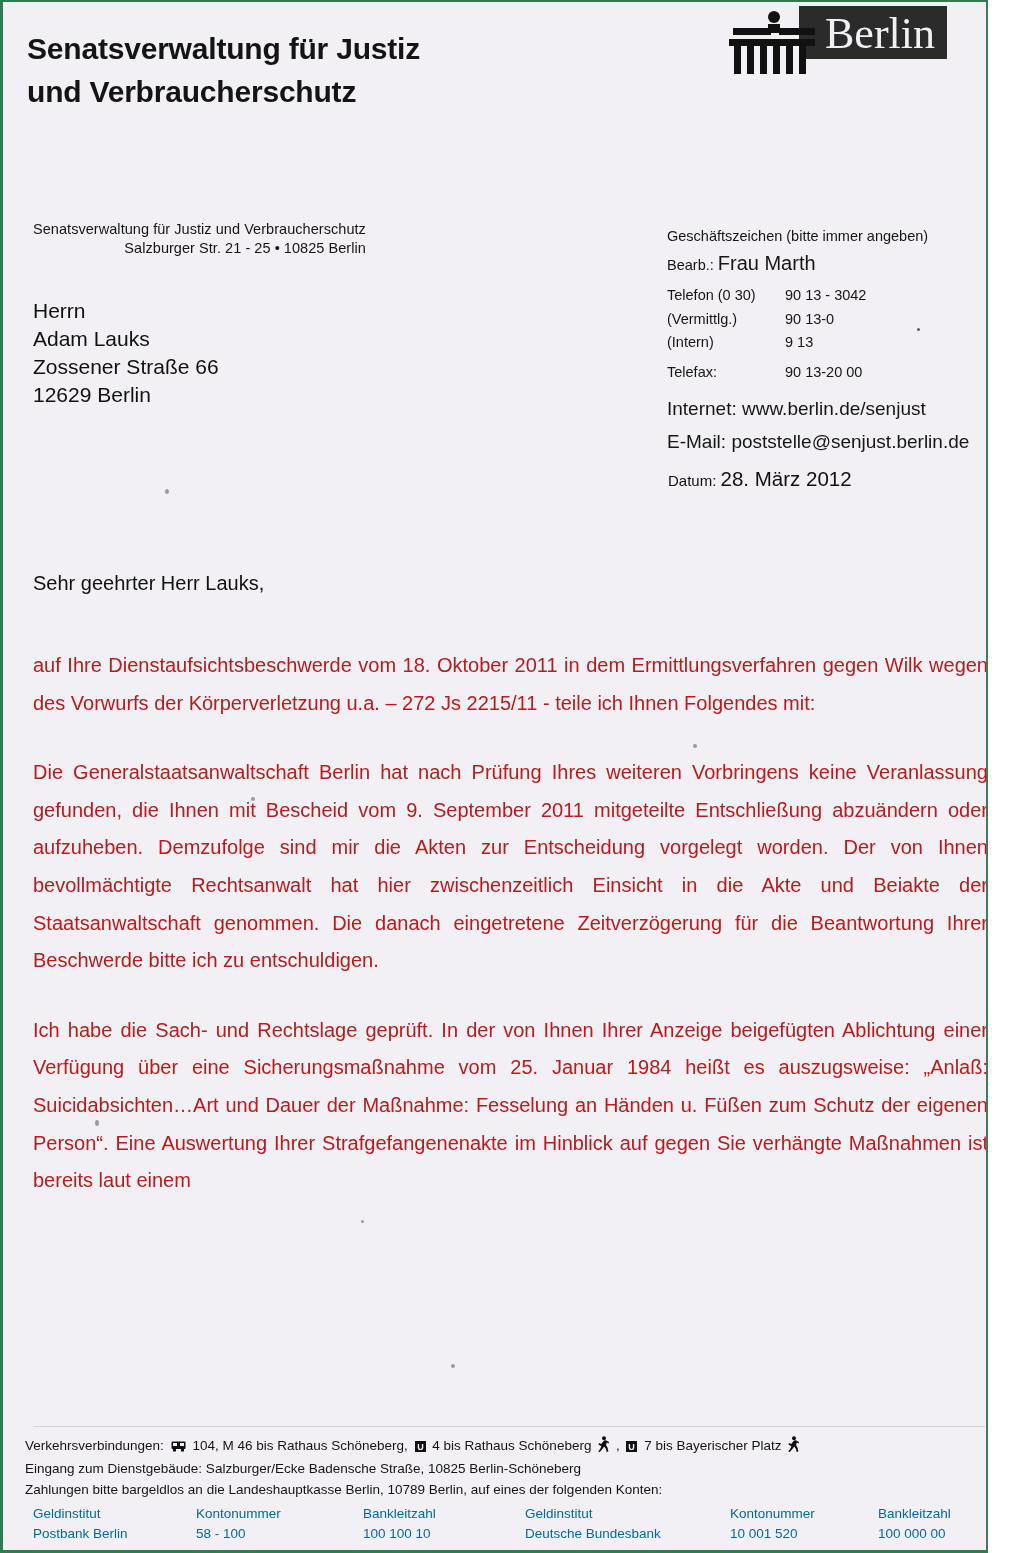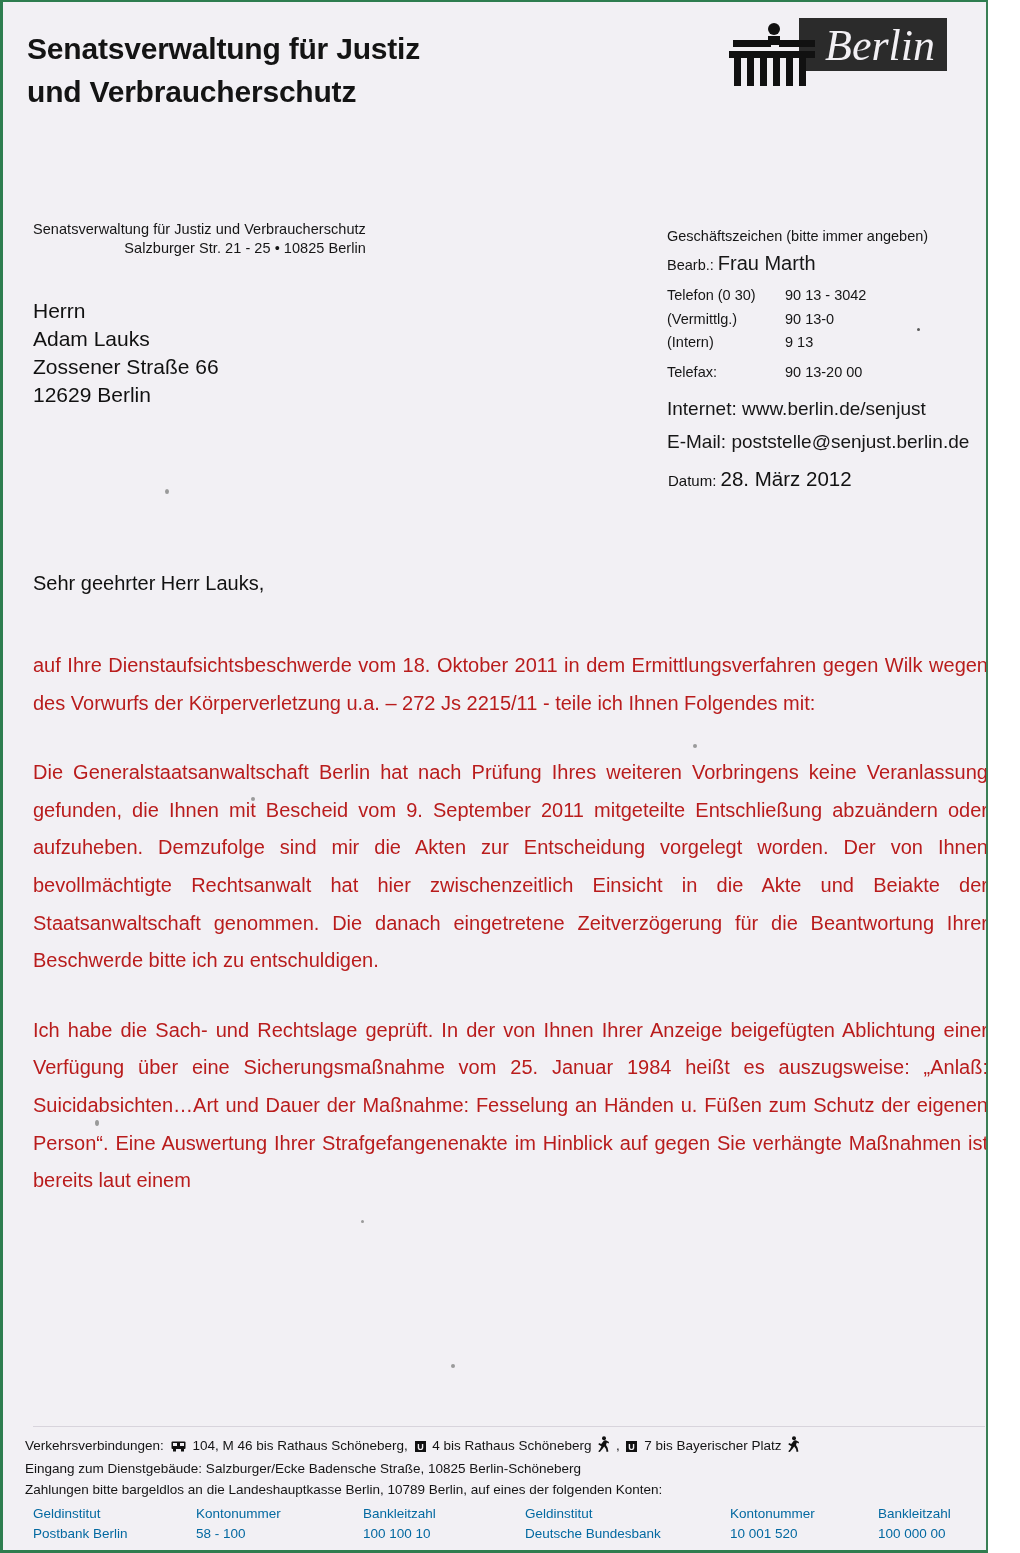--- a/index.html
+++ b/index.html
@@ -36,24 +36,23 @@
     line-height: 1.42;
     letter-spacing: -0.2px;
     color: #141414;
   }
   .letterhead-title span { display: block; }
 
   
   .logo {
     position: absolute;
     left: 718px;
-    top: 14px;
+    top: 2px;
     width: 226px;
     height: 72px;
-    font-style: italic;
   }
   .logo svg { display: block; }
 
   
   .sender {
     position: absolute;
     left: 30px;
     top: 218px;
     font-size: 14.5px;
     line-height: 1.33;

